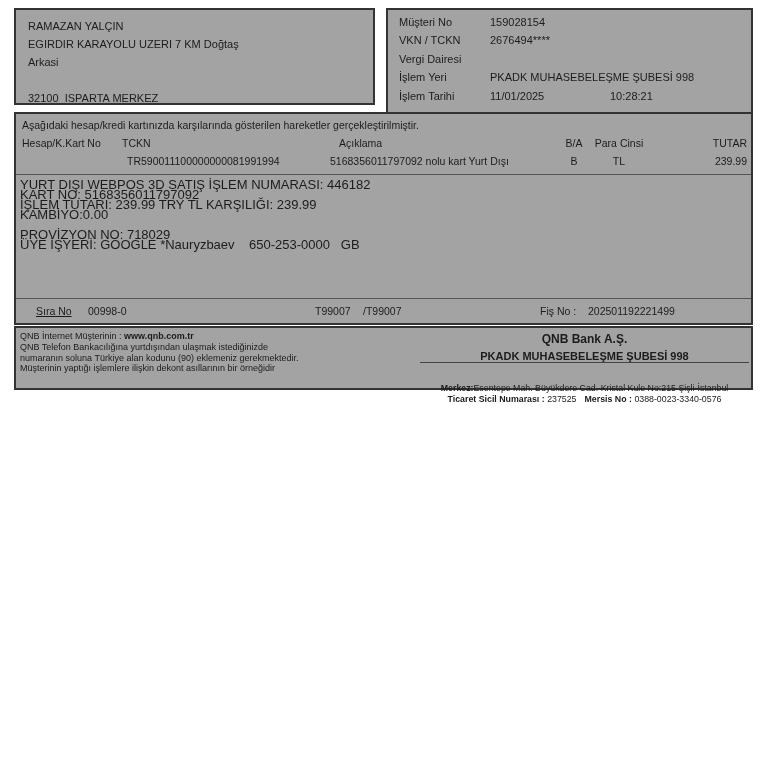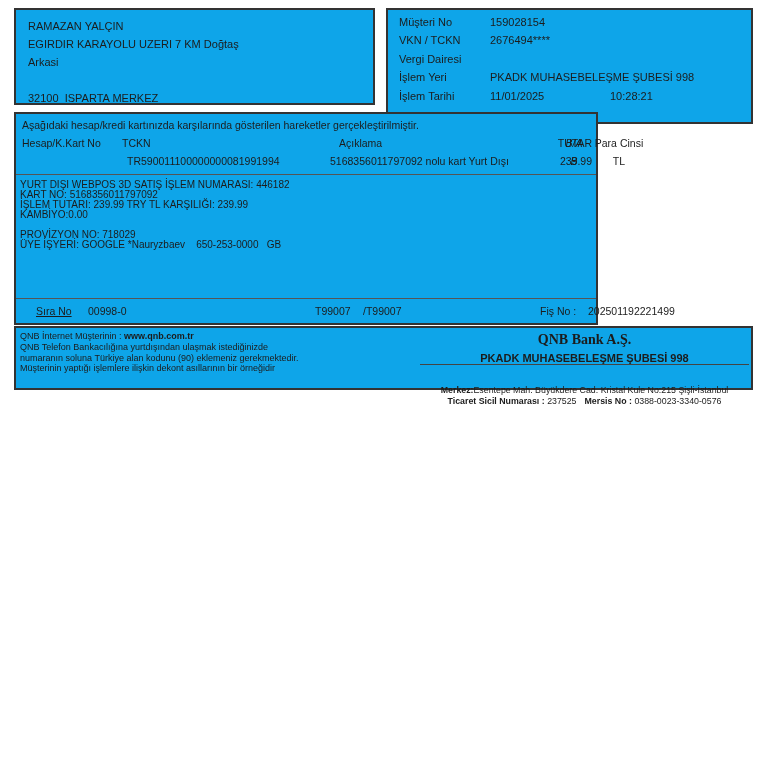--- a/index.html
+++ b/index.html
@@ -3,63 +3,63 @@
 <meta charset="utf-8">
 <style>
   * { margin:0; padding:0; box-sizing:border-box; }
   html,body { width:768px; height:768px; background:#ffffff; }
   body {
     font-family:"Liberation Sans","DejaVu Sans",sans-serif;
     color:#1c1c1c;
     position:relative;
     -webkit-font-smoothing:antialiased;
   }
-  .box { position:absolute; border:2px solid #333; background:#0ea5e9; }
+  .box { position:absolute; border:2px solid #333; background:#a3a3a3; }
 
   
   #customer-box { left:14px; top:8px; width:361px; height:97px; padding:7px 8px 0 12px; font-size:11px; }
   #customer-box .line { height:18px; line-height:18px; white-space:pre; }
 
   
   #info-box { left:386px; top:8px; width:367px; height:116px; font-size:11px; padding-top:4px; }
   .info-row { position:relative; height:18.4px; }
   .info-row .lbl { position:absolute; left:11px; top:2px; }
   .info-row .val { position:absolute; left:102px; top:2px; white-space:pre; }
   .info-row .extra { position:absolute; left:222px; top:2px; }
 
   
-  #main-box { left:14px; top:112px; width:584px; height:213px; }
+  #main-box { left:14px; top:112px; width:739px; height:213px; }
   #main-box .abs { position:absolute; white-space:pre; }
   .intro { left:6px; top:5px; font-size:10.5px; }
   .th, .td { font-size:10.5px; }
   .row-head { top:23px; }
   .row-data { top:41px; }
   .c-account { left:6px; }
   .c-iban-h { left:106px; }
   .c-iban-v { left:111px; }
   .c-desc-h { left:323px; }
   .c-desc-v { left:314px; }
-  .c-ba { left:542px; width:32px; text-align:center;font-style:italic; }
+  .c-ba { left:542px; width:32px; text-align:center; }
   .c-cur { left:574px; width:58px; text-align:center; }
   .c-amt { right:4px; text-align:right; }
   .sep { position:absolute; left:0; right:0; top:60px; border-top:1.5px solid #555; }
-  #detail-block { position:absolute; left:4px; top:66px; font-size:10px; }
+  #detail-block { position:absolute; left:4px; top:66px; font-size:13px; }
   #detail-block .dl { min-height:10px; line-height:10px; white-space:pre; }
   #sira-strip { position:absolute; left:0; right:0; bottom:0; height:25px; border-top:1.5px solid #555; font-size:10.5px; }
   #sira-strip span { position:absolute; top:6px; white-space:pre; }
   .s-l1 { left:20px;text-decoration:underline; }  .s-v1 { left:72px; }
   .s-l2 { left:206px;margin-top:32px; } .s-v2 { left:299px; } .s-v2b { left:347px; }
   .s-l3 { left:524px; } .s-v3 { left:572px; }
 
   
   #footer-box { left:14px; top:326px; width:739px; height:64px; }
   #footer-left { position:absolute; left:4px; top:3px; font-size:9px; line-height:10.8px; }
   #footer-left .b { font-weight:bold; }
   #footer-right { position:absolute; left:404px; right:2px; top:2px; text-align:center; }
-  #footer-right .bank { font-size:14px; font-weight:bold; margin-top:2px;font-family:Liberation Serif, serif; }
+  #footer-right .bank { font-size:12px; font-weight:bold; margin-top:2px; }
   #footer-right .branch { font-size:11px; font-weight:bold; margin-top:4px; }
   #footer-right .addr-wrap { border-top:1.2px solid #444; padding-top:20px; font-size:8.8px; line-height:10.5px; }
   #footer-right .blbl { font-weight:bold; }
   .gap { display:inline-block; width:8px; }
 </style>
 </head>
 <body>
 
 <div class="box" id="customer-box">
   <div class="line">RAMAZAN YALÇIN</div>

